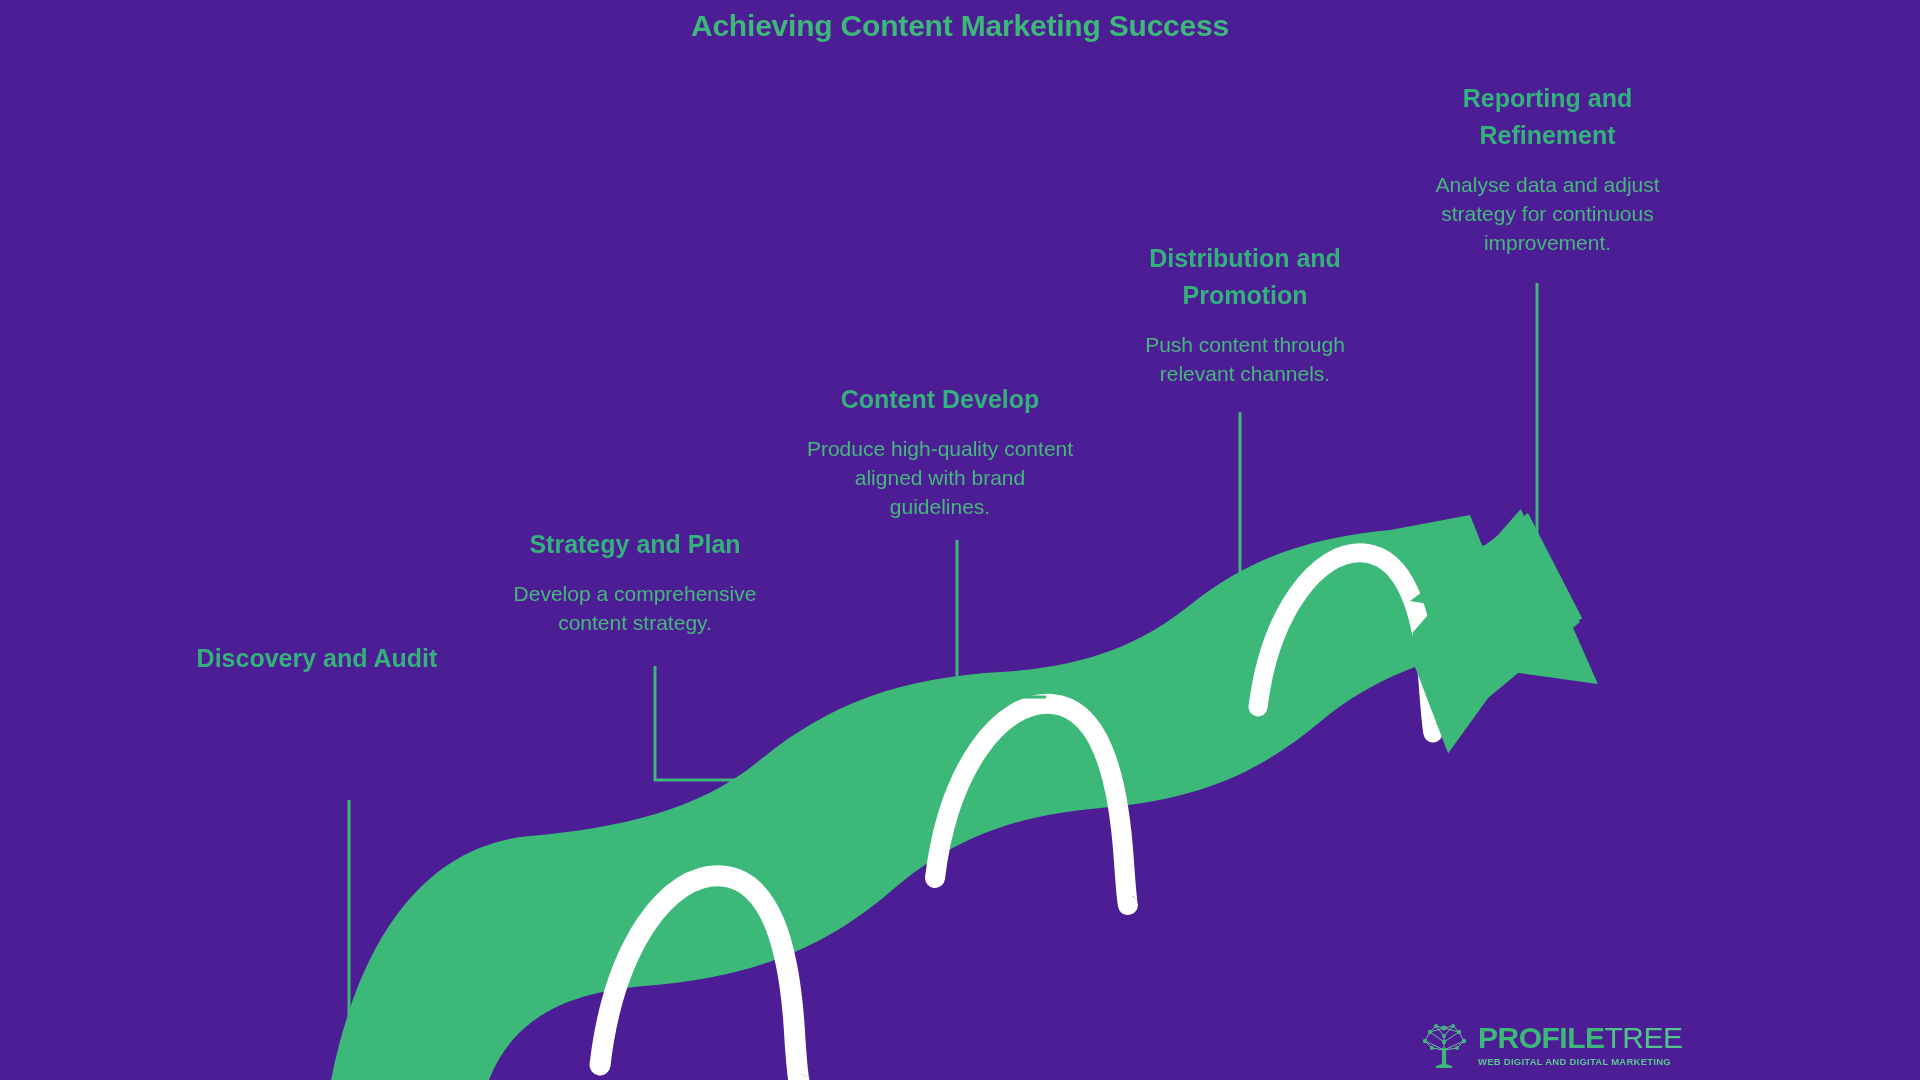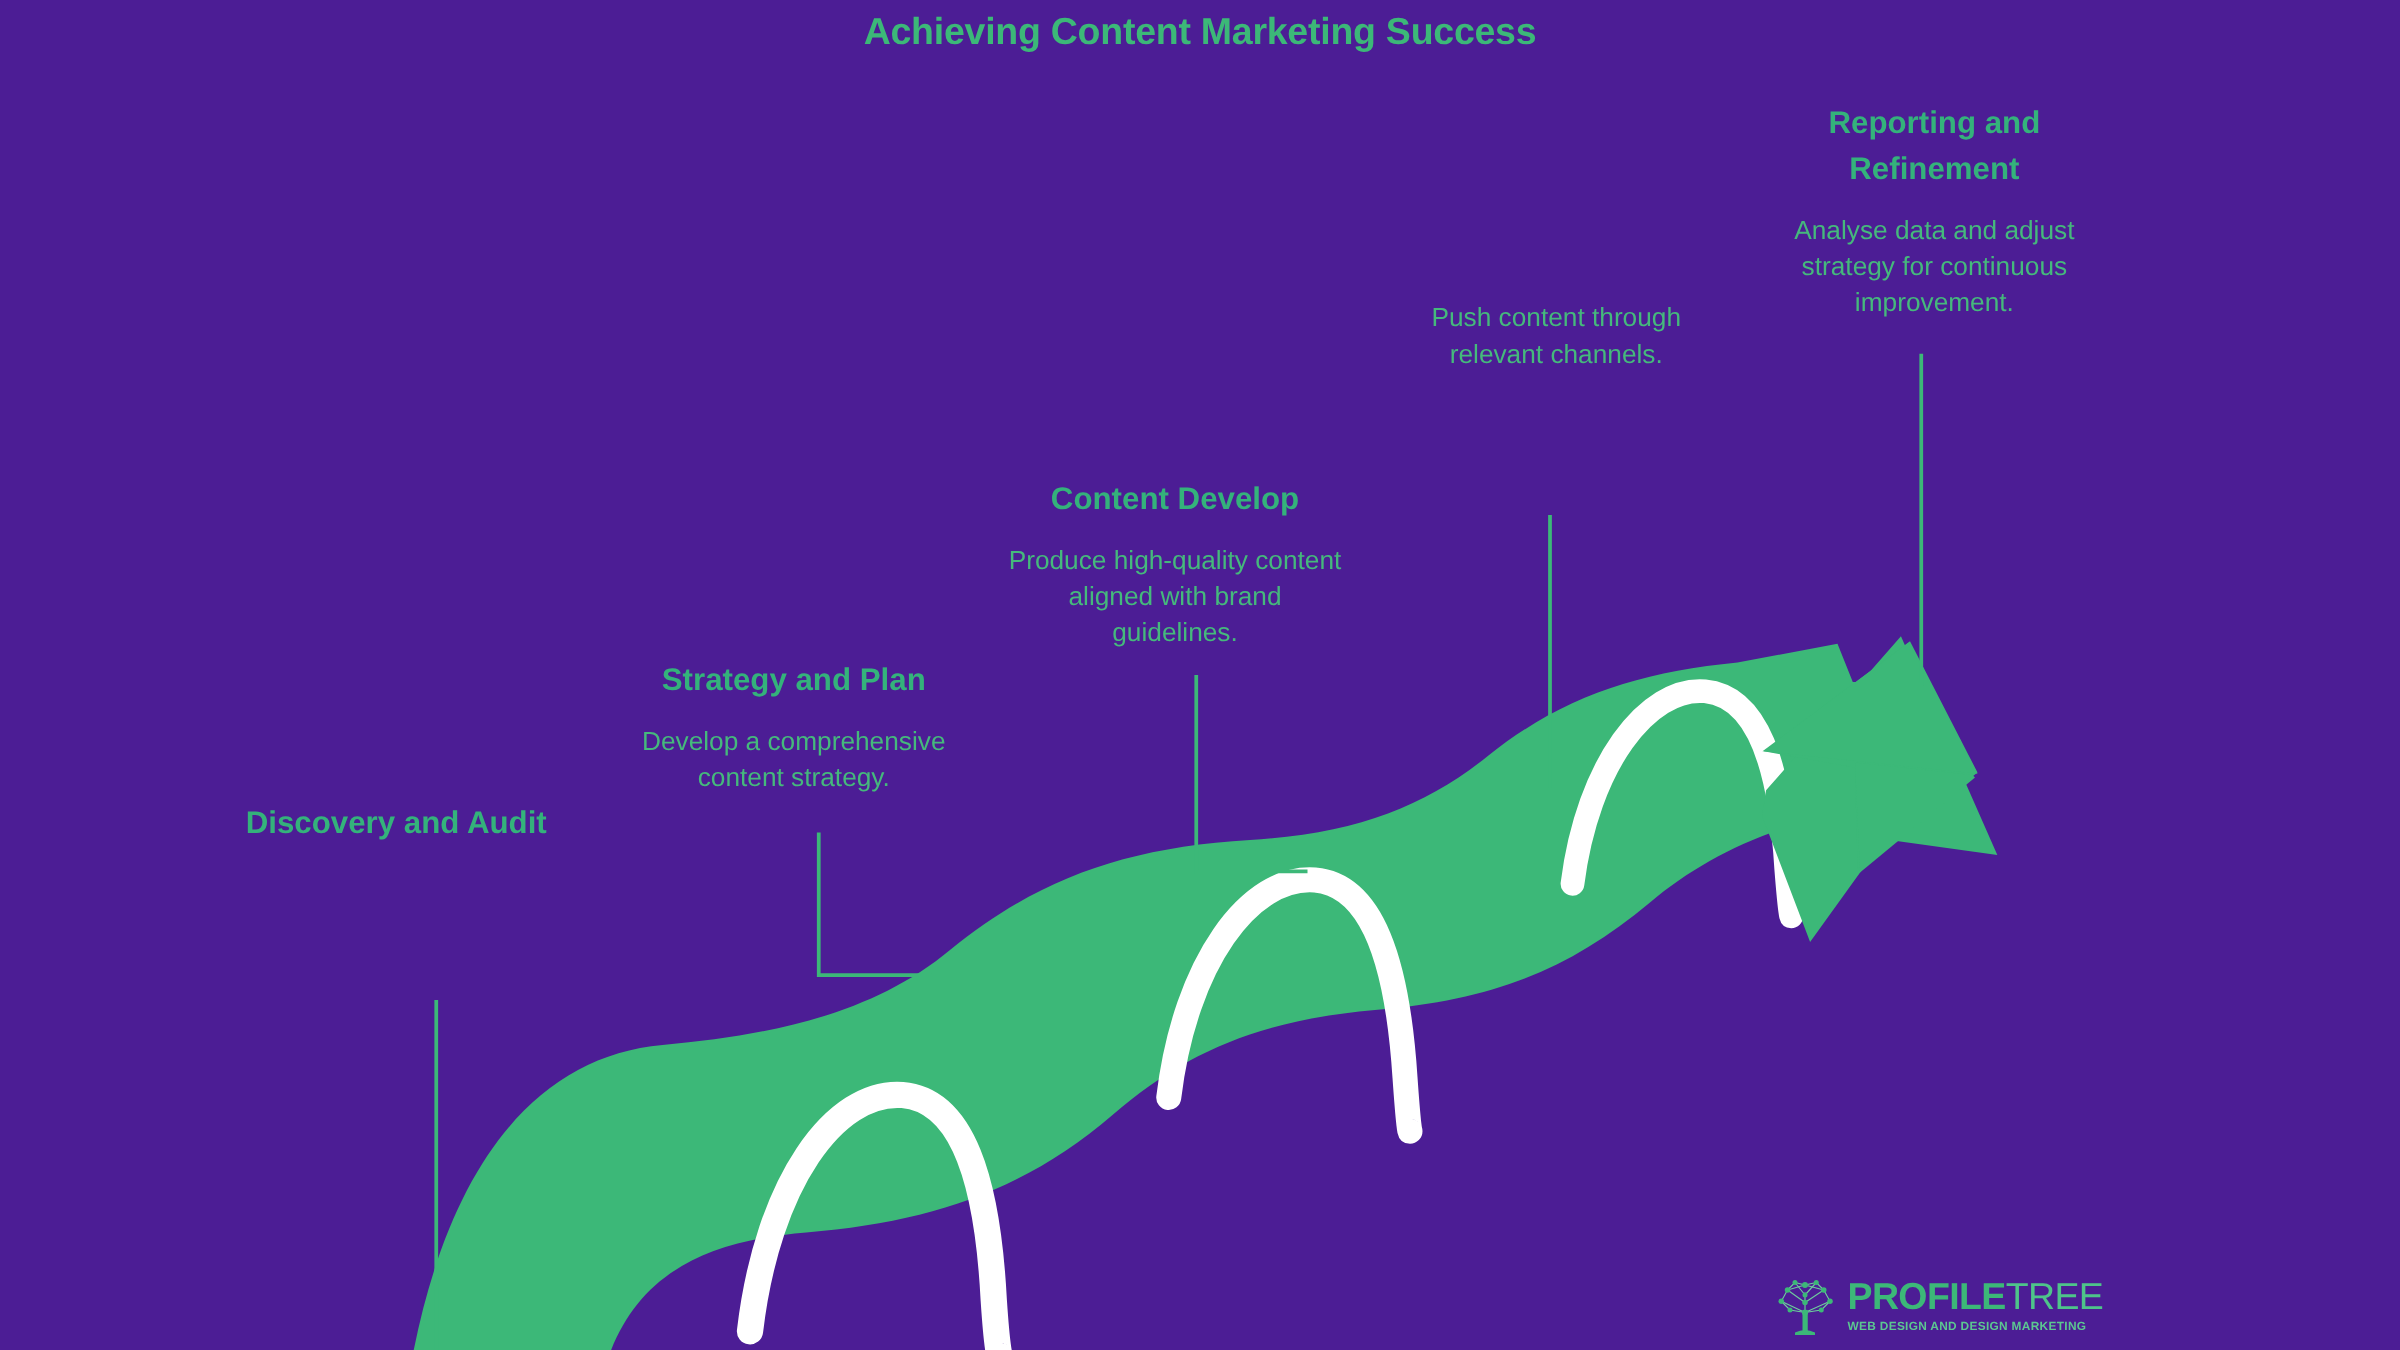--- a/index.html
+++ b/index.html
@@ -183,20 +183,21 @@
     <div class="step-title">Strategy and Plan</div>
     <div class="step-desc">Develop a comprehensive content strategy.</div>
   </div>
 
   <div class="step step-3">
     <div class="step-title">Content Develop</div>
     <div class="step-desc">Produce high-quality content aligned with brand guidelines.</div>
   </div>
 
   <div class="step step-4">
+    <div class="step-title">Distribution and Promotion</div>
     <div class="step-desc">Push content through relevant channels.</div>
   </div>
 
   <div class="step step-5">
     <div class="step-title">Reporting and Refinement</div>
     <div class="step-desc">Analyse data and adjust strategy for continuous improvement.</div>
   </div>
 
   <div id="logo">
     <svg id="logo-mark" viewBox="0 0 56 50" xmlns="http://www.w3.org/2000/svg">
@@ -233,17 +234,17 @@
         <circle cx="41" cy="28" r="2.0"></circle>
         <circle cx="28" cy="16" r="2.0"></circle>
         <circle cx="28" cy="22" r="2.2"></circle>
         <circle cx="28" cy="30" r="2.4"></circle>
       </g>
       <rect x="26" y="28" width="4.2" height="18" fill="#3cb878"></rect>
       <path d="M20 46 Q28 42 36 46 L36 48 L20 48 Z" fill="#3cb878"></path>
     </svg>
     <div id="logo-text-block">
       <div id="logo-wordmark"><span id="logo-word-profile">PROFILE</span><span id="logo-word-tree">TREE</span></div>
-      <div id="logo-tagline">WEB DESIGN AND DESIGN MARKETING</div>
+      <div id="logo-tagline">WEB DIGITAL AND DIGITAL MARKETING</div>
     </div>
   </div>
 
 </div>
 
 </body></html>

